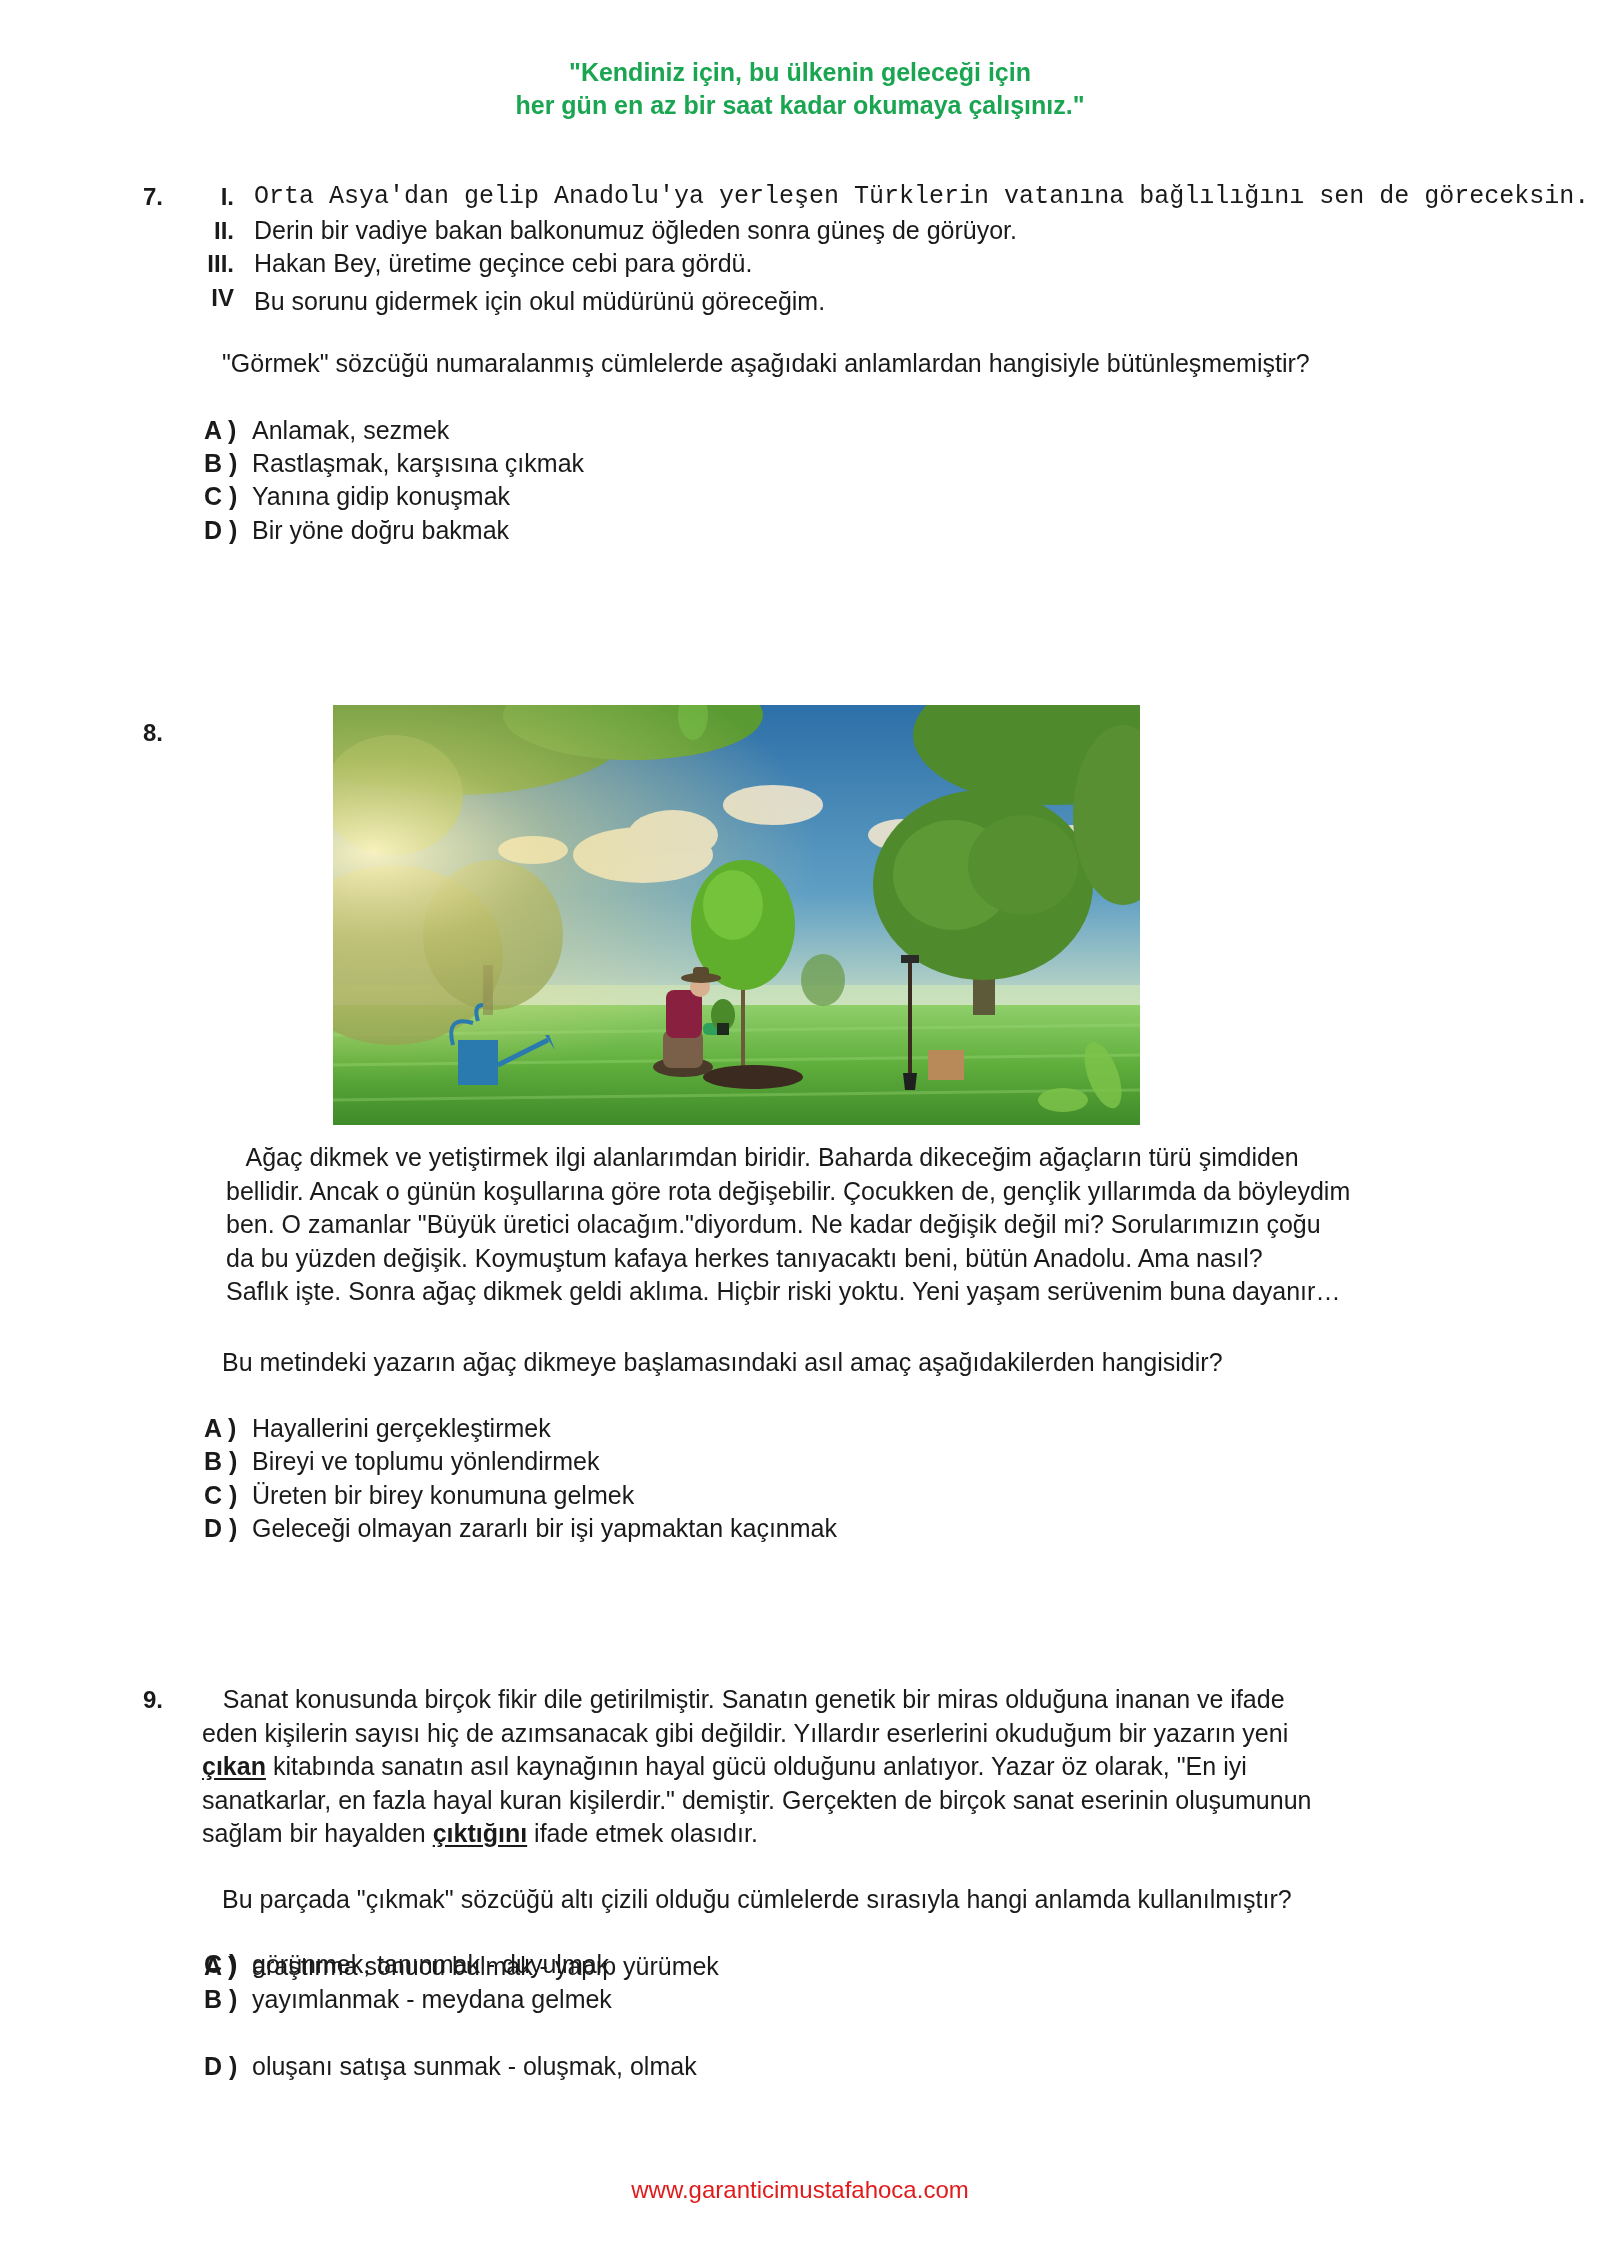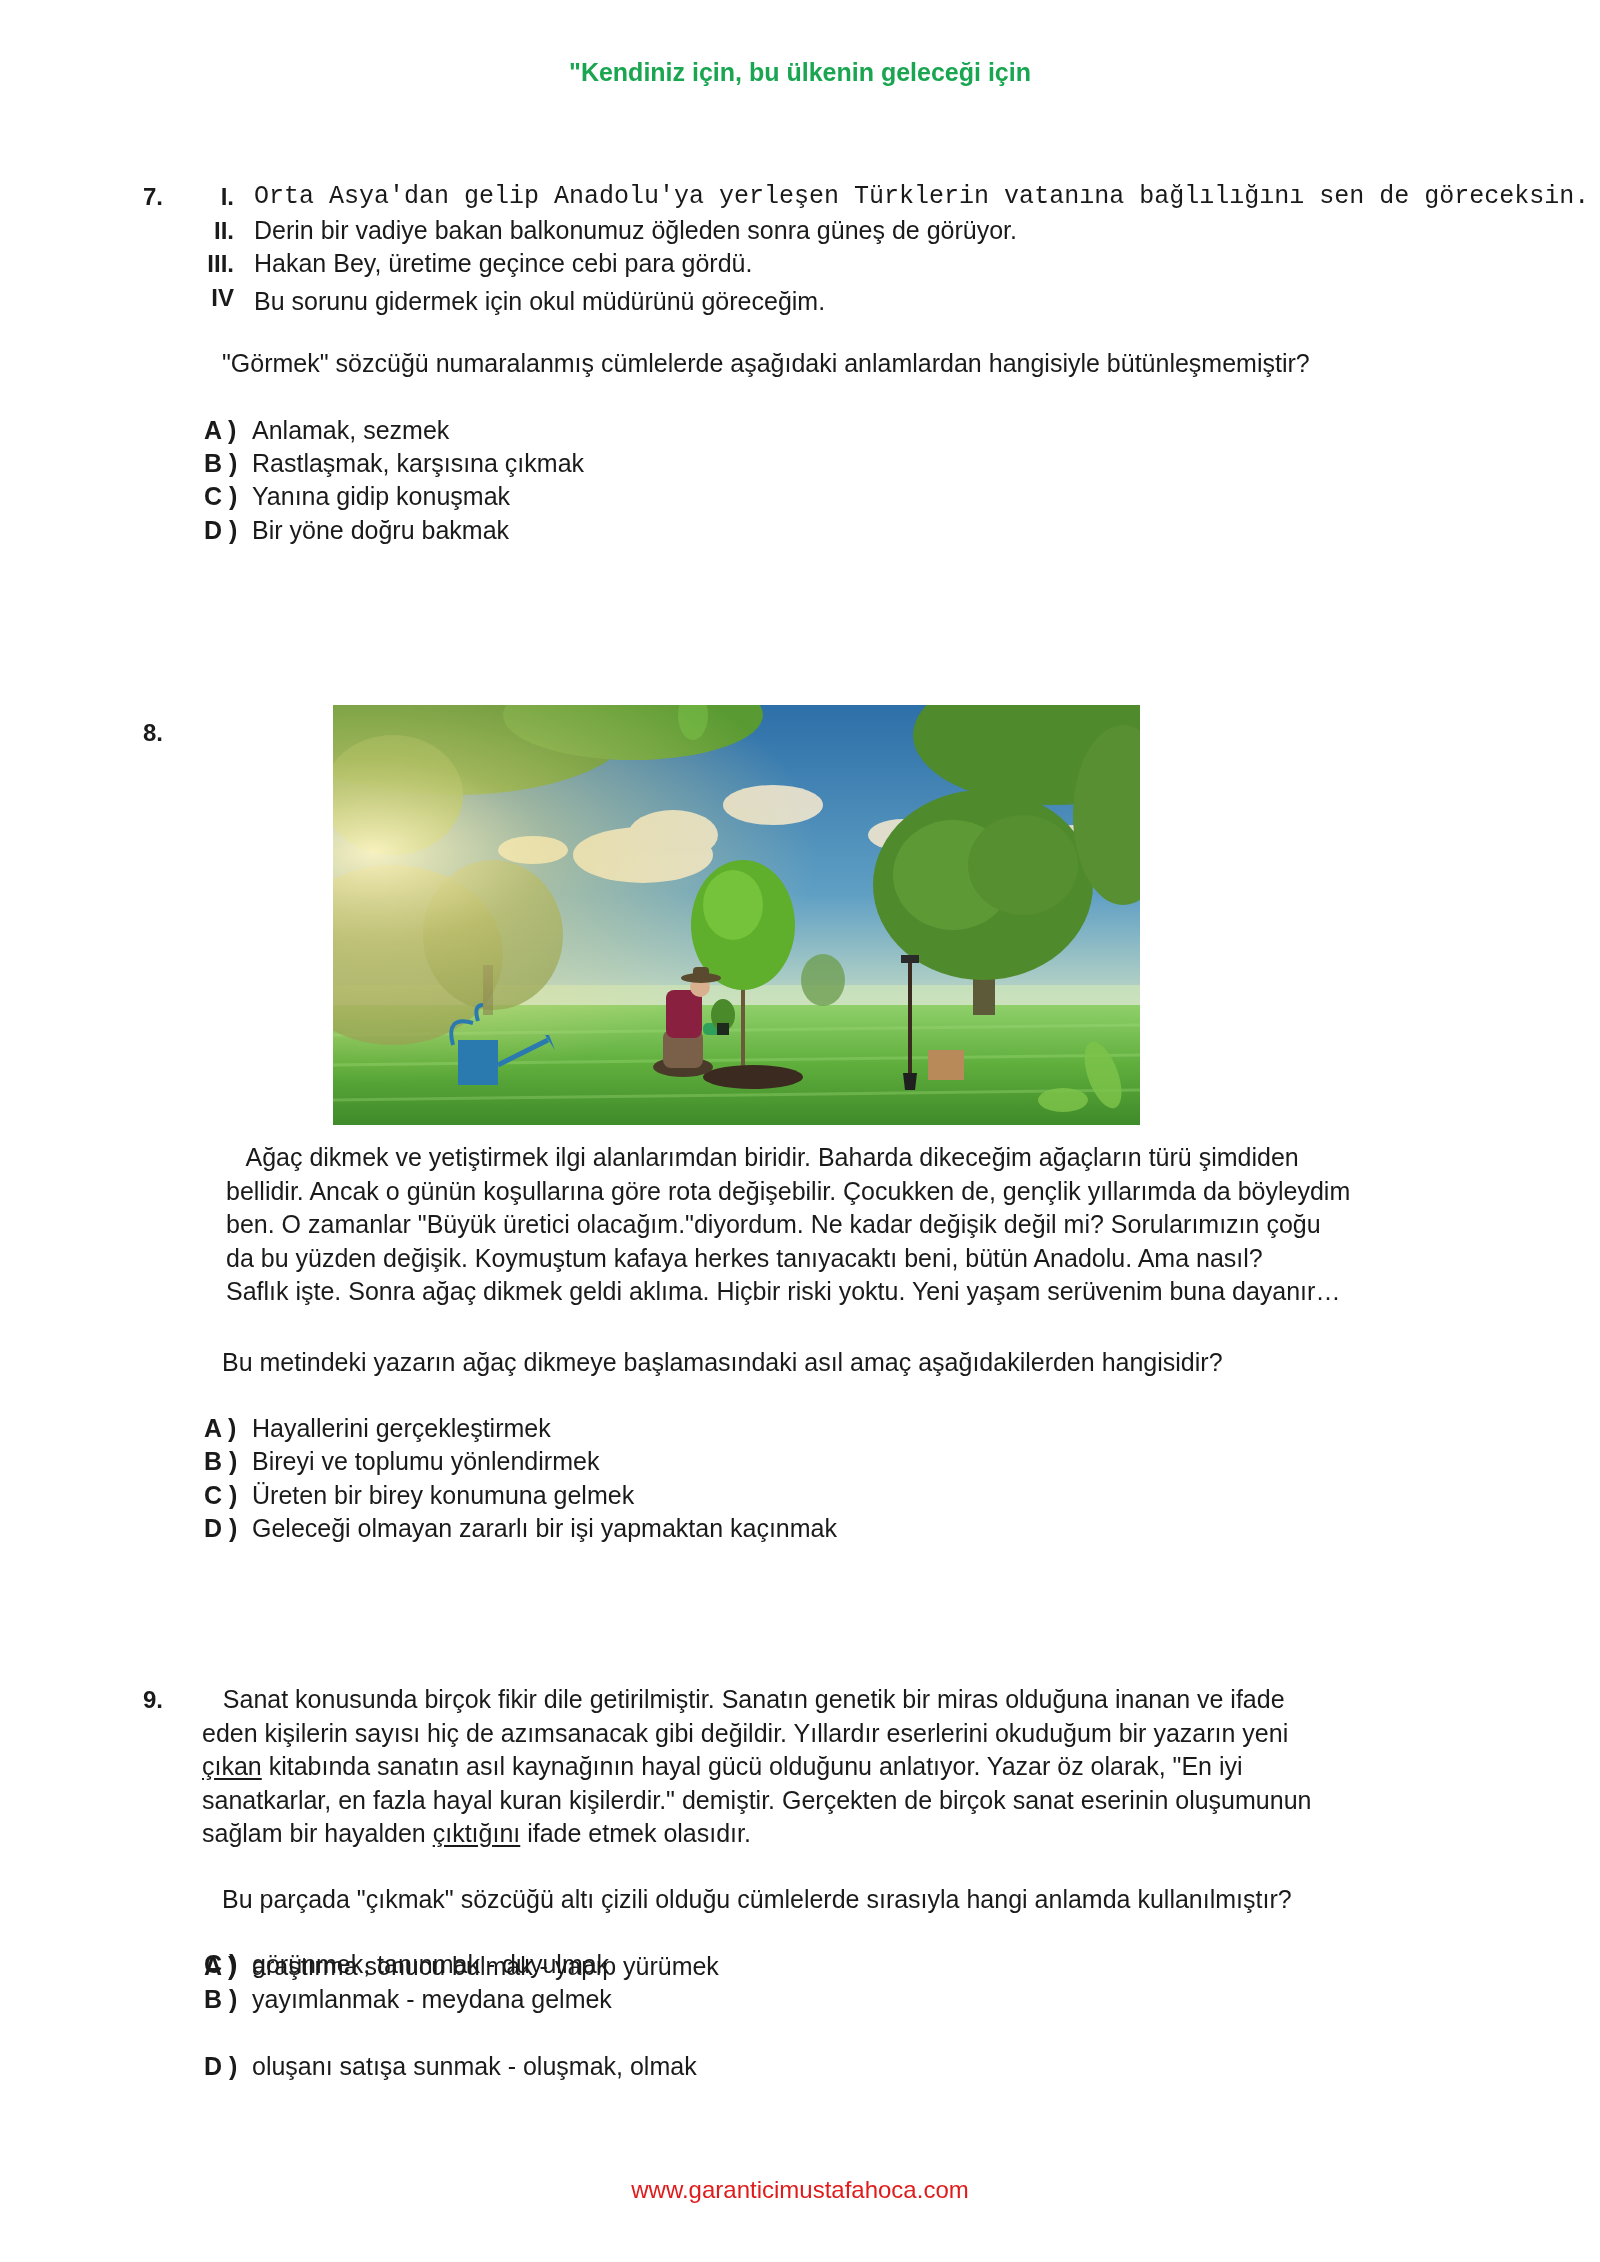--- a/index.html
+++ b/index.html
@@ -62,21 +62,21 @@
       position: absolute;
       left: 202px;
       width: 1240px;
       font-size: 25px;
       line-height: 33.5px;
     }
     .para .pl {
       display: block;
       white-space: nowrap;
     }
-    .u { text-decoration: underline; text-underline-offset: 3px; }
+    .u { text-decoration: underline; text-underline-offset: 3px; font-weight: bold; }
     .illustration {
       position: absolute;
       left: 333px;
       top: 705px;
       width: 807px;
       height: 420px;
       overflow: hidden;
     }
     .illustration svg { display: block; }
     .footer {
@@ -88,20 +88,21 @@
       color: #e01b1b;
       font-size: 24px;
       line-height: 30px;
     }
   </style>
 </head>
 <body>
 
 <div class="header">
   <div>"Kendiniz için, bu ülkenin geleceği için</div>
+  <div>her gün en az bir saat kadar okumaya çalışınız."</div>
 </div>
 
 <div>
   <div class="qnum" style="left:143px; top:180px;">7.</div>
 
   <div class="roman" style="left:174px; top:180px;">I.</div>
   <div class="line" style="left:254px; top:180px;font-family:Liberation Mono, monospace;">Orta Asya'dan gelip Anadolu'ya yerleşen Türklerin vatanına bağlılığını sen de göreceksin.</div>
 
   <div class="roman" style="left:174px; top:214px;">II.</div>
   <div class="line" style="left:254px; top:214px;">Derin bir vadiye bakan balkonumuz öğleden sonra güneş de görüyor.</div>

